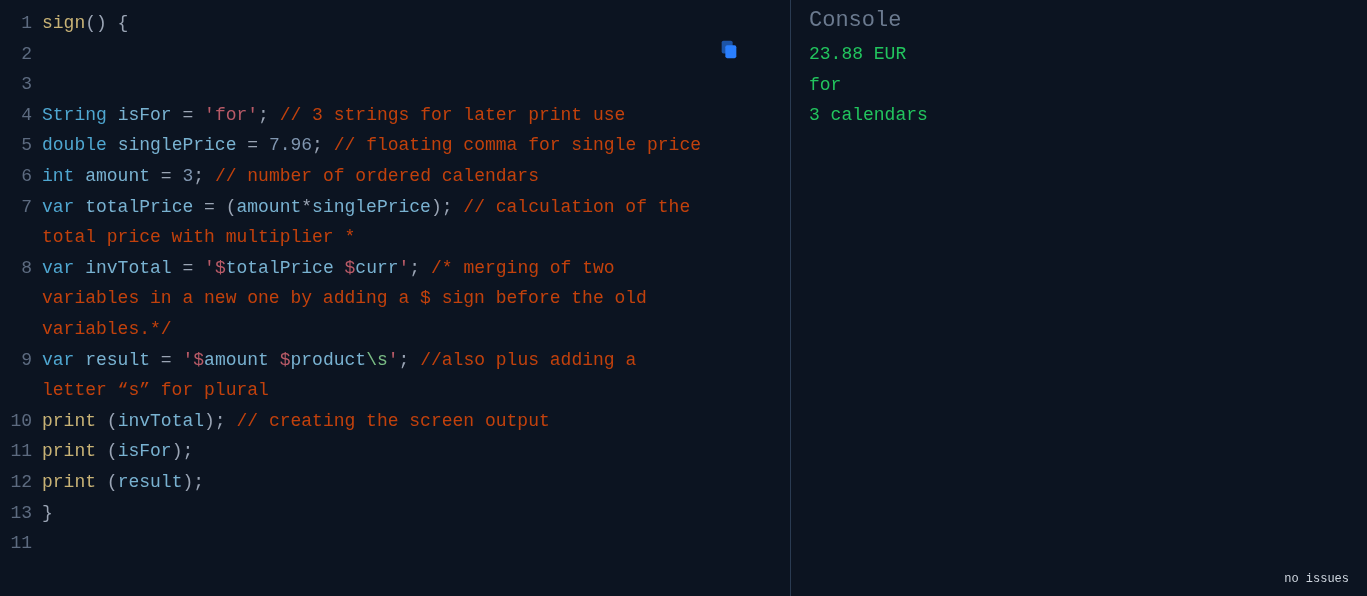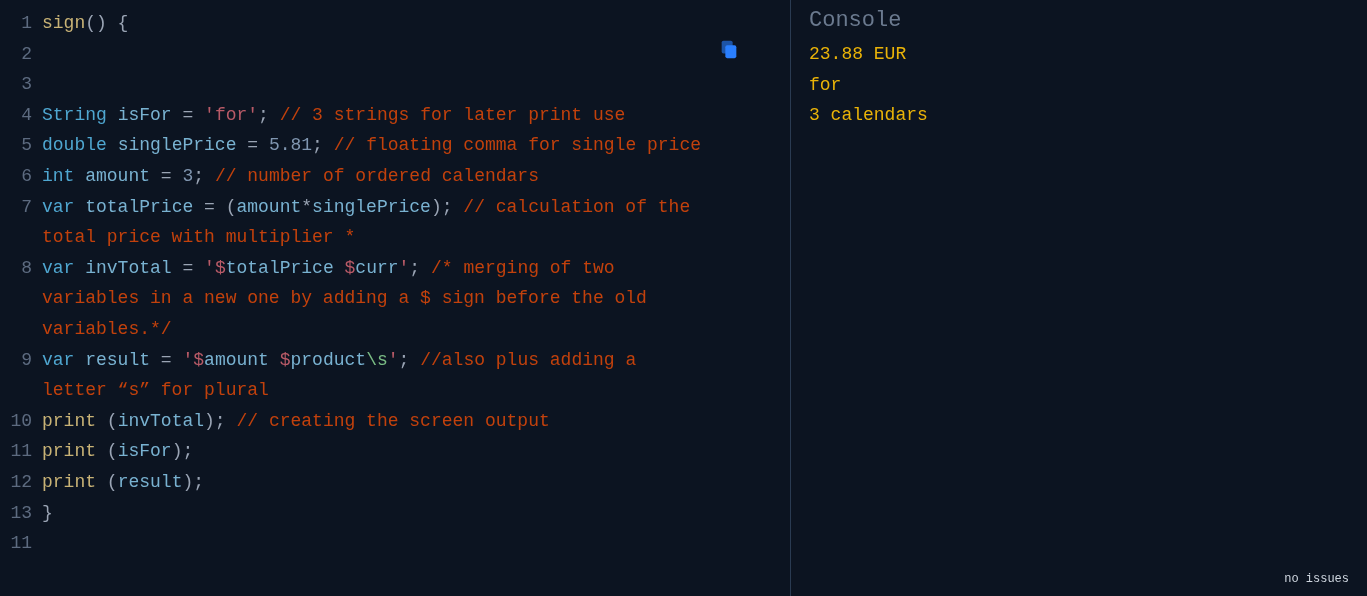--- a/index.html
+++ b/index.html
@@ -25,21 +25,21 @@
     display: flex;
     flex-direction: column;
     position: relative;
   }
   .console-title {
     color: #6b7a8f;
     margin-bottom: 6px;
     font-size: 22px;
   }
   .console-output {
-    color: #eab308;
+    color: #22c55e;
     white-space: pre;
     line-height: 1.7;
   }
   .no-issues {
     position: absolute;
     right: 18px;
     bottom: 10px;
     color: #cfd6df;
     font-size: 12px;
   }
@@ -98,21 +98,21 @@
       </div>
       <div class="code-line">
         <div class="gutter">3</div>
       </div>
       <div class="code-line">
         <div class="gutter">4</div>
         <div class="code"><span class="tk-kw">String</span><span class="tk-pl"> </span><span class="tk-id">isFor</span><span class="tk-pl"> </span><span class="tk-punc">=</span><span class="tk-pl"> </span><span class="tk-str">'for'</span><span class="tk-punc">;</span><span class="tk-pl"> </span><span class="tk-cmt">// 3 strings for later print use</span></div>
       </div>
       <div class="code-line">
         <div class="gutter">5</div>
-        <div class="code"><span class="tk-kw">double</span><span class="tk-pl"> </span><span class="tk-id">singlePrice</span><span class="tk-pl"> </span><span class="tk-punc">=</span><span class="tk-pl"> </span><span class="tk-num">5.81</span><span class="tk-punc">;</span><span class="tk-pl"> </span><span class="tk-cmt">// floating comma for single price</span></div>
+        <div class="code"><span class="tk-kw">double</span><span class="tk-pl"> </span><span class="tk-id">singlePrice</span><span class="tk-pl"> </span><span class="tk-punc">=</span><span class="tk-pl"> </span><span class="tk-num">7.96</span><span class="tk-punc">;</span><span class="tk-pl"> </span><span class="tk-cmt">// floating comma for single price</span></div>
       </div>
       <div class="code-line">
         <div class="gutter">6</div>
         <div class="code"><span class="tk-kw">int</span><span class="tk-pl"> </span><span class="tk-id">amount</span><span class="tk-pl"> </span><span class="tk-punc">=</span><span class="tk-pl"> </span><span class="tk-num">3</span><span class="tk-punc">;</span><span class="tk-pl"> </span><span class="tk-cmt">// number of ordered calendars</span></div>
       </div>
       <div class="code-line">
         <div class="gutter">7</div>
         <div class="code"><span class="tk-kw">var</span><span class="tk-pl"> </span><span class="tk-id">totalPrice</span><span class="tk-pl"> </span><span class="tk-punc">= (</span><span class="tk-id">amount</span><span class="tk-punc">*</span><span class="tk-id">singlePrice</span><span class="tk-punc">);</span><span class="tk-pl"> </span><span class="tk-cmt">// calculation of the total price with multiplier *</span></div>
       </div>
       <div class="code-line">

